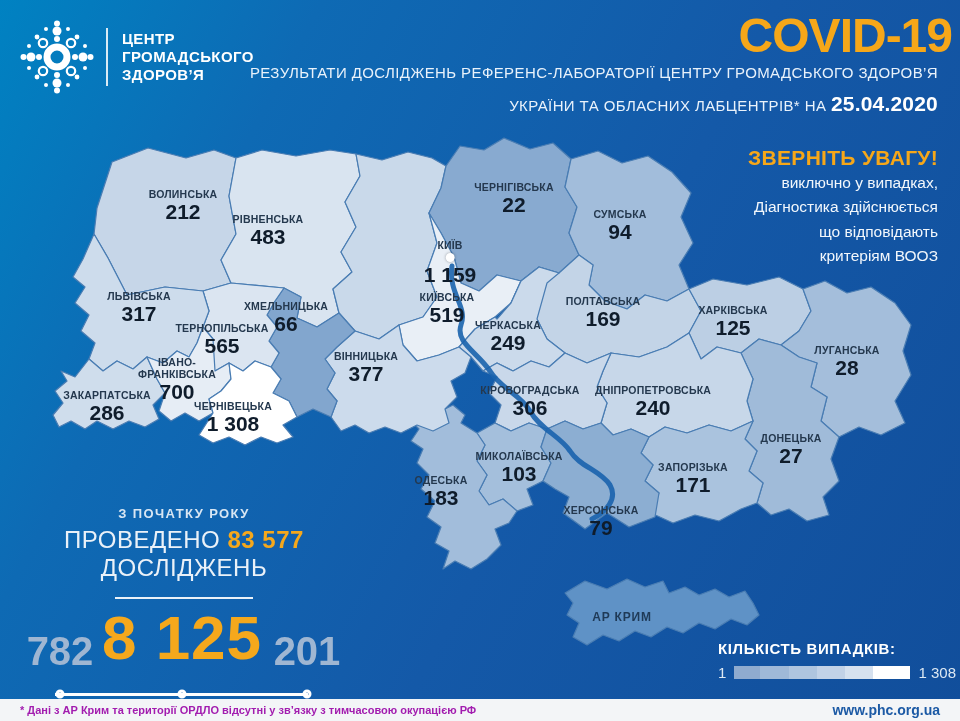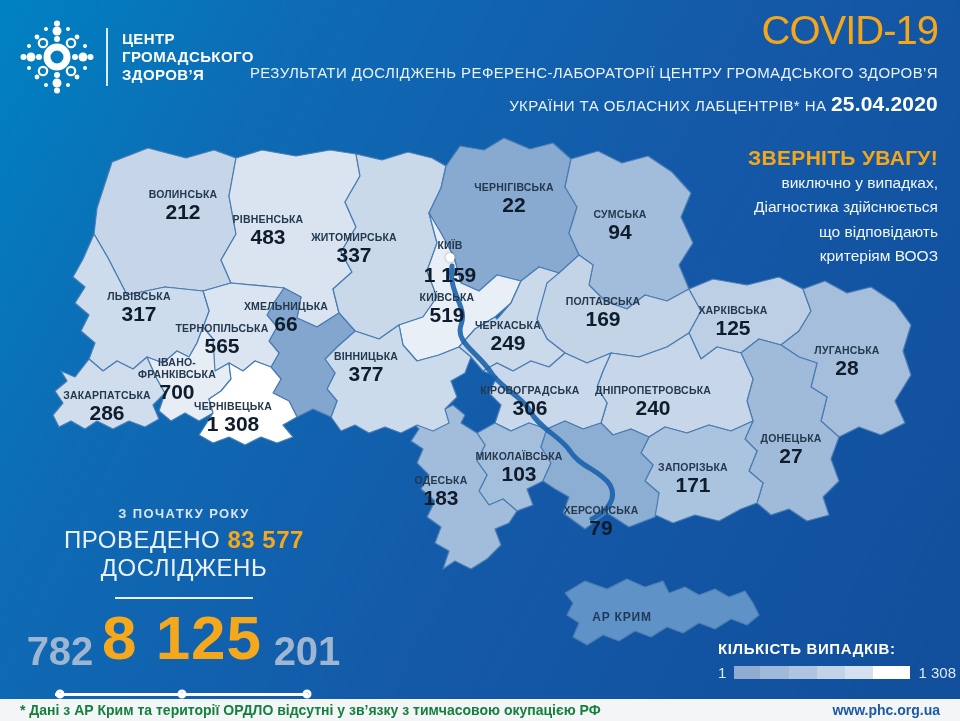--- a/index.html
+++ b/index.html
@@ -12,22 +12,22 @@
   svg.map { position:absolute; left:0; top:0; width:960px; height:721px; }
   svg.map polygon { stroke:#4A7DB3; stroke-width:1.2; stroke-linejoin:round; }
   svg.map .river { fill:none; stroke:#1A63AD; stroke-width:5; stroke-linecap:round; opacity:.9; }
 
   
   .logo-wrap { position:absolute; left:18px; top:18px; display:flex; align-items:center; }
   .logo-icon { width:78px; height:78px; }
   .logo-divider { width:2px; height:58px; background:rgba(255,255,255,.85); margin:0 14px 0 10px; }
   .org-name { color:#fff; font-weight:700; font-size:15px; line-height:1.22; letter-spacing:.4px; }
 
-  .covid-title { position:absolute; right:22px; top:8px; color:#F6A719; font-weight:400;
-    font-size:40px; letter-spacing:-1px; }
+  .covid-title { position:absolute; right:8px; top:8px; color:#F6A719; font-weight:700;
+    font-size:48px; letter-spacing:-1px; }
   .subtitle { position:absolute; right:22px; top:60px; text-align:right; color:#E9F2FB;
     font-size:15px; letter-spacing:.4px; line-height:1.7; }
   .subtitle .date { font-size:21px; font-weight:700; color:#fff; letter-spacing:.2px; }
 
   
   .notice { position:absolute; right:22px; top:146px; width:300px; text-align:right; }
   .notice-title { color:#F6A719; font-weight:700; font-size:21px; letter-spacing:.3px; }
   .notice-line { color:#F2F7FC; font-size:15.5px; line-height:1.45; margin-top:2px; }
   .notice-line:first-of-type { margin-top:8px; }
 
@@ -65,21 +65,21 @@
   .legend-bar { flex:1; height:13px;
     background:linear-gradient(90deg,
       #8FABCF 0%, #8FABCF 15%, #9FB9D8 15%, #9FB9D8 31%,
       #AFC5DF 31%, #AFC5DF 47%, #C2D2E7 47%, #C2D2E7 63%,
       #D6E1EF 63%, #D6E1EF 79%, #FFFFFF 79%, #FFFFFF 100%); }
   .legend-min,.legend-max { color:#DCE8F3; font-size:15px; white-space:nowrap; }
 
   
   .footer { position:absolute; left:0; bottom:0; width:960px; height:22px; background:#F3F5F7;
     display:flex; justify-content:space-between; align-items:center; padding:0 20px; z-index:5; }
-  .footer-note { color:#15803d; font-size:14px; font-weight:700; }
+  .footer-note { color:#a21caf; font-size:11px; font-weight:700; }
   .footer-url { color:#1C5AA5; font-size:14px; font-weight:800; text-decoration:none; }
 </style>
 </head>
 <body>
 
 <div class="page">
 
   <svg class="map" viewBox="0 0 960 721">
     <polygon fill="#C6D6E8" points="97,208 112,162 148,148 186,158 214,150 236,158 229,196 236,234 221,260 231,283 203,291 165,287 127,295 108,258 94,234"></polygon>
     <polygon fill="#D9E4F0" points="236,158 262,150 296,156 330,150 356,154 360,176 345,202 356,227 341,252 352,272 333,289 339,313 317,327 297,318 301,297 284,288 231,283 221,260 236,234 229,196"></polygon>
@@ -110,24 +110,20 @@
   </svg>
 
   <div class="rlabel" style="left:183px; top:188px;">
     <div class="rname">ВОЛИНСЬКА</div>
     <div class="rvalue">212</div>
   </div>
   <div class="rlabel" style="left:268px; top:213px;">
     <div class="rname">РІВНЕНСЬКА</div>
     <div class="rvalue">483</div>
   </div>
-  <div class="rlabel" style="left:354px; top:231px;">
-    <div class="rname">ЖИТОМИРСЬКА</div>
-    <div class="rvalue">337</div>
-  </div>
   <div class="rlabel" style="left:450px; top:239px;">
     <div class="rname">КИЇВ</div>
     <span class="kyiv-dot"></span>
     <div class="rvalue">1 159</div>
   </div>
   <div class="rlabel" style="left:514px; top:181px;">
     <div class="rname">ЧЕРНІГІВСЬКА</div>
     <div class="rvalue">22</div>
   </div>
   <div class="rlabel" style="left:620px; top:208px;">

